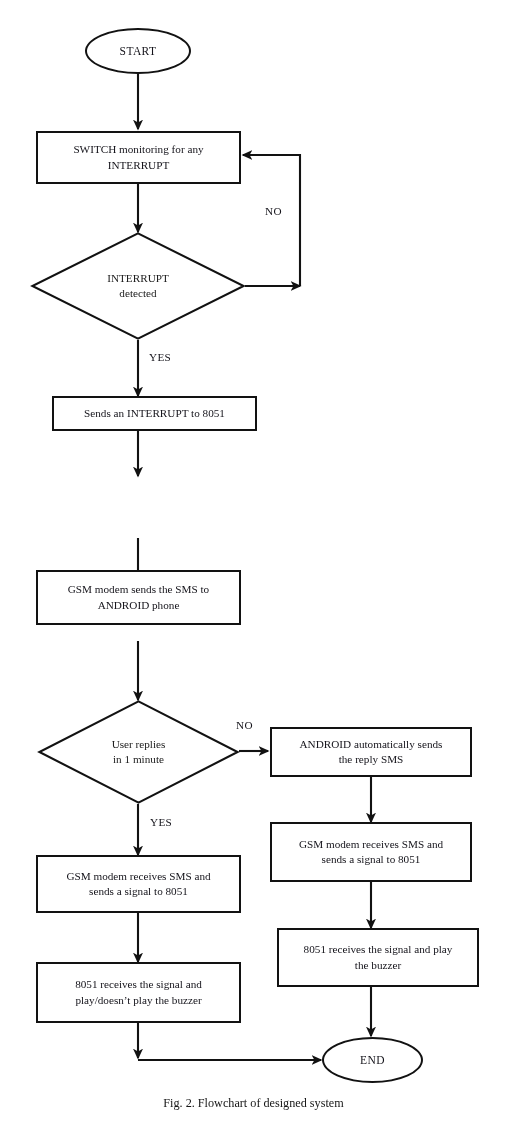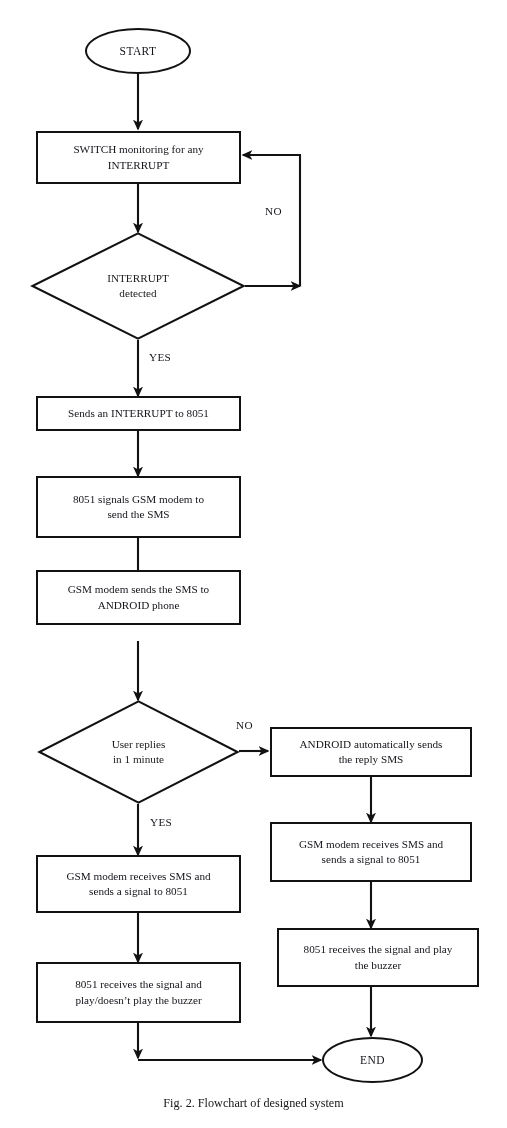--- a/index.html
+++ b/index.html
@@ -154,30 +154,24 @@
       <span>
         <span class="ln">INTERRUPT</span><br>
         <span class="ln">detected</span>
       </span>
     </div>
   </div>
 
   <span class="edge-label" style="left:265px; top:205px;">NO</span>
   <span class="edge-label" style="left:149px; top:351px;">YES</span>
 
-  <div class="node proc" style="left:36px; top:396px; width:205px; height:35px;">
+  <div class="node proc" style="left:52px; top:396px; width:205px; height:35px;">
     <span class="ln">Sends an INTERRUPT  to 8051</span>
   </div>
 
-  <div class="node proc" style="left:36px; top:476px; width:205px; height:62px;">
-    <span>
-      <span class="ln">8051 signals GSM modem to</span><br>
-      <span class="ln">send the SMS</span>
-    </span>
-  </div>
 
   <div class="node proc" style="left:36px; top:570px; width:205px; height:55px;">
     <span>
       <span class="ln">GSM modem sends the SMS to</span><br>
       <span class="ln">ANDROID phone</span>
     </span>
   </div>
 
   <div class="diamond-wrap" style="left:38px; top:700px; width:201px; height:104px;">
     <svg width="201" height="104" viewBox="0 0 201 104" xmlns="http://www.w3.org/2000/svg">

